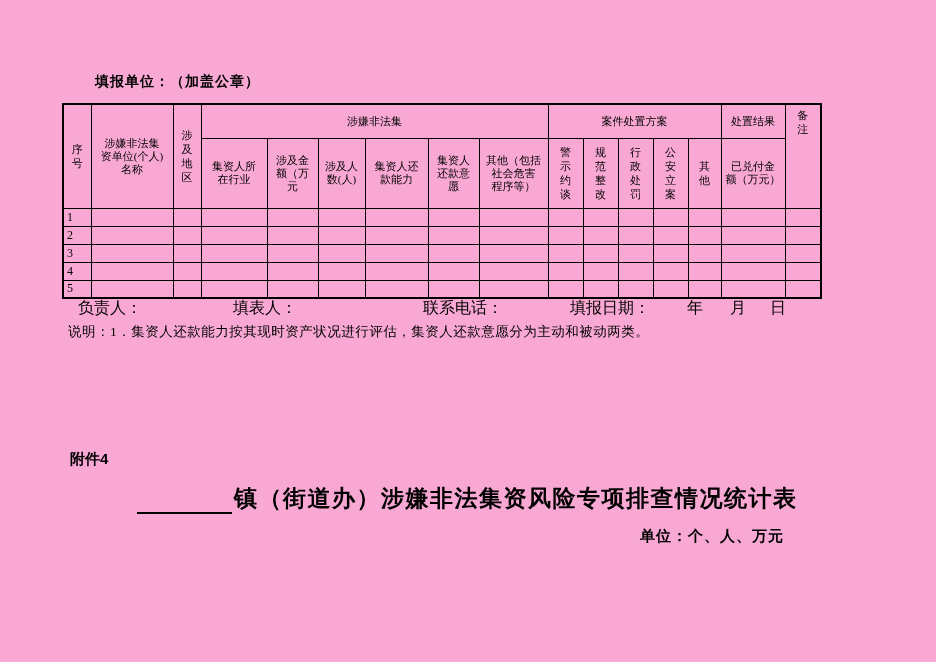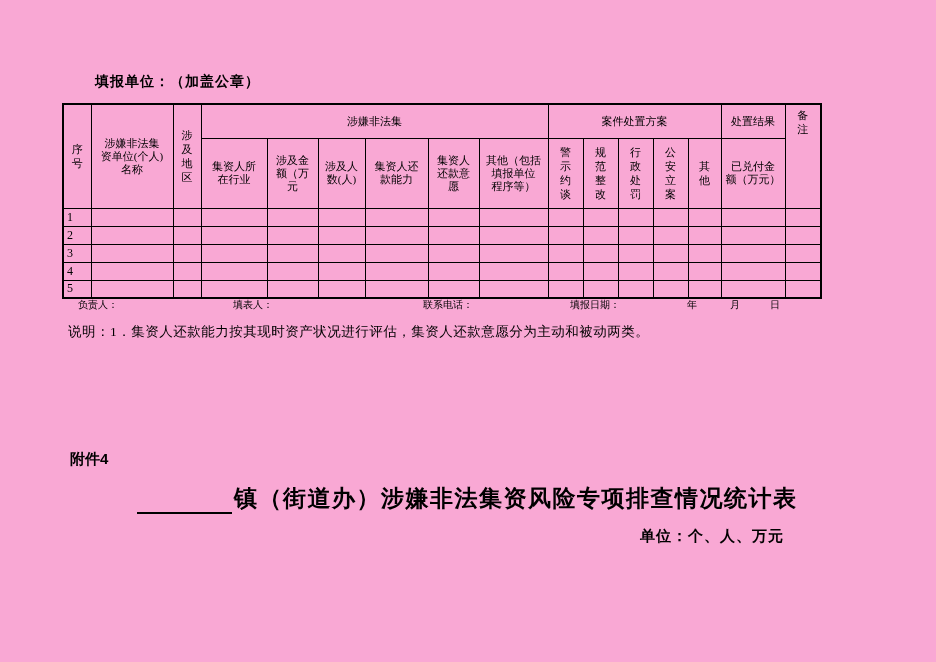--- a/index.html
+++ b/index.html
@@ -22,21 +22,21 @@
   }
   tr.hr1 { height:34px; }
   tr.hr2 { height:70px; }
   .report tbody tr { height:18px; }
   .v { display:inline-block; width:1.18em; word-break:break-all; line-height:14px; text-align:center; }
   .pre { white-space:pre-line;margin-top:25px; }
   th.top-align { vertical-align:top; padding-top:3px; }
   td.seq { text-align:left; padding-left:3px; font-size:12px; }
 
   
-  .sig { position:absolute; top:298px; left:0; width:792px; height:18px; font-size:10px; }
+  .sig { position:absolute; top:298px; left:0; width:792px; height:18px; font-size:16px; }
   .sig span { position:absolute; white-space:nowrap; }
   .sig-responsible { left:78px; }
   .sig-preparer   { left:233px; }
   .sig-phone      { left:397px;margin-left:26px; }
   .sig-date       { left:570px; }
   .sig-year  { left:687px; }
   .sig-month { left:730px; }
   .sig-day   { left:770px; }
 
   
@@ -98,21 +98,21 @@
 额（万
 元</th>
         <th class="pre">涉及人
 数(人)</th>
         <th class="pre">集资人还
 款能力</th>
         <th class="pre">集资人
 还款意
 愿</th>
         <th class="pre">其他（包括
-填报单位
+社会危害
 程序等）</th>
         <th><span class="v">警示约谈</span></th>
         <th><span class="v">规范整改</span></th>
         <th><span class="v">行政处罚</span></th>
         <th><span class="v">公安立案</span></th>
         <th><span class="v">其他</span></th>
         <th class="pre">已兑付金
 额（万元）</th>
       </tr>
     </thead>

